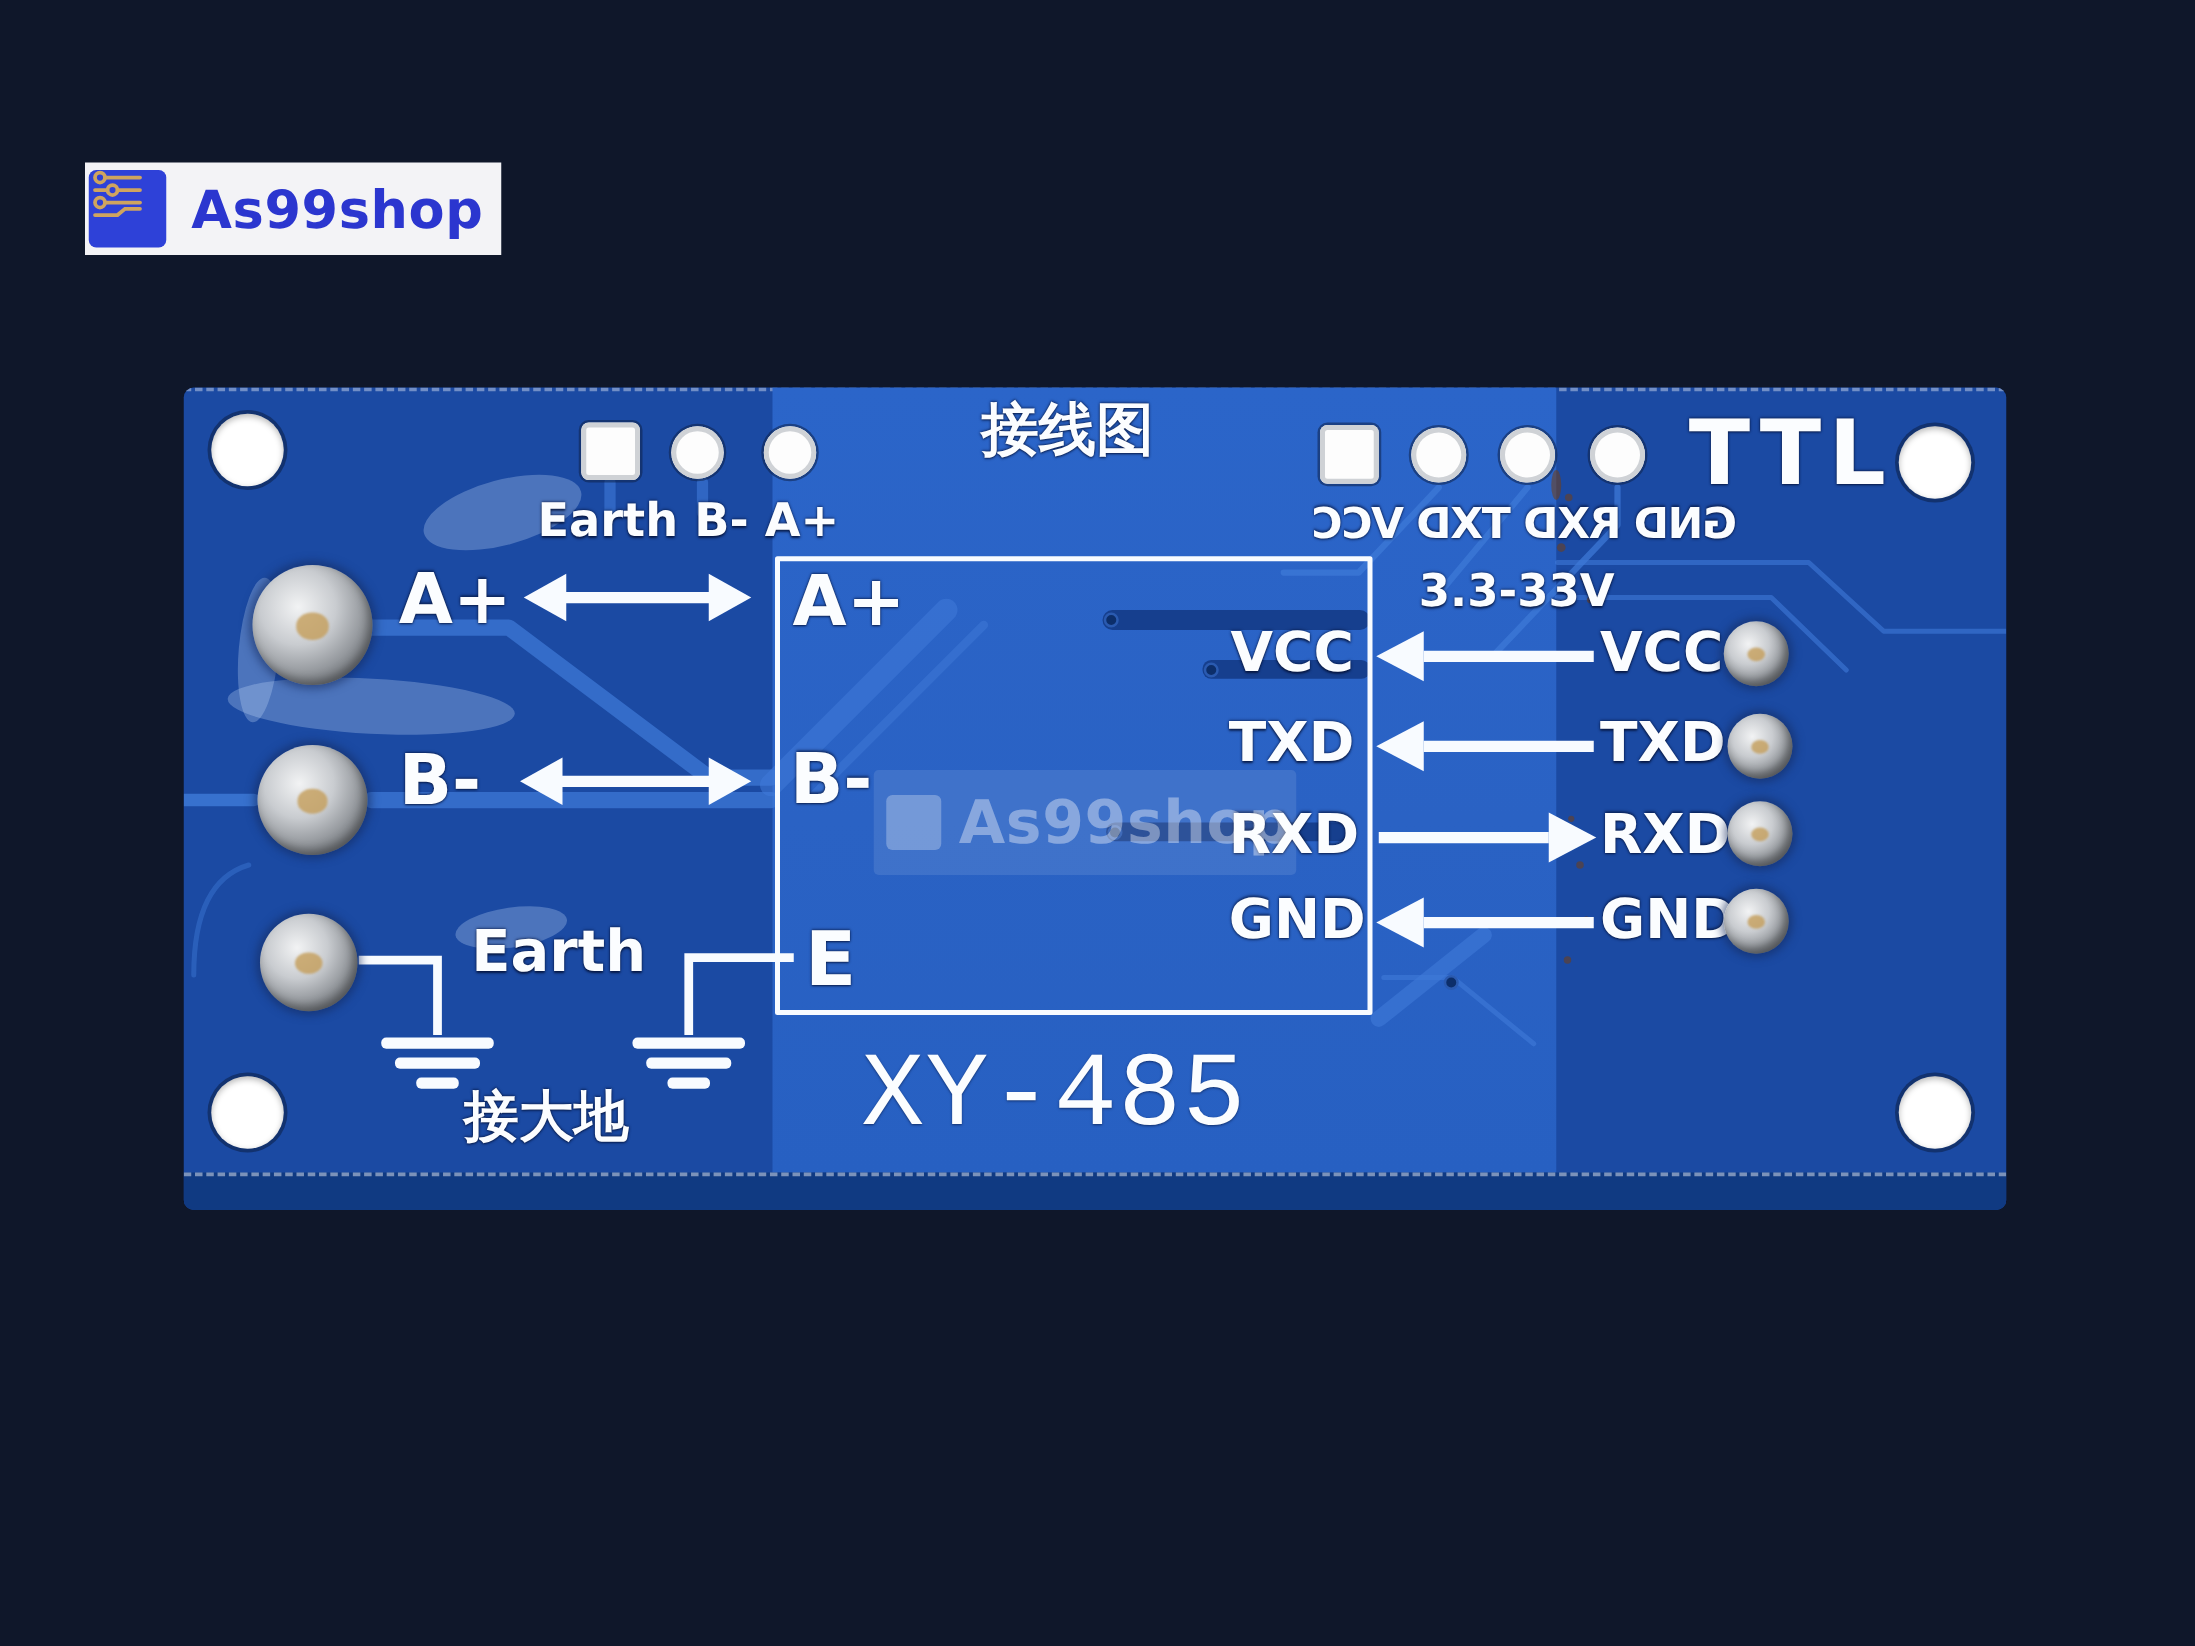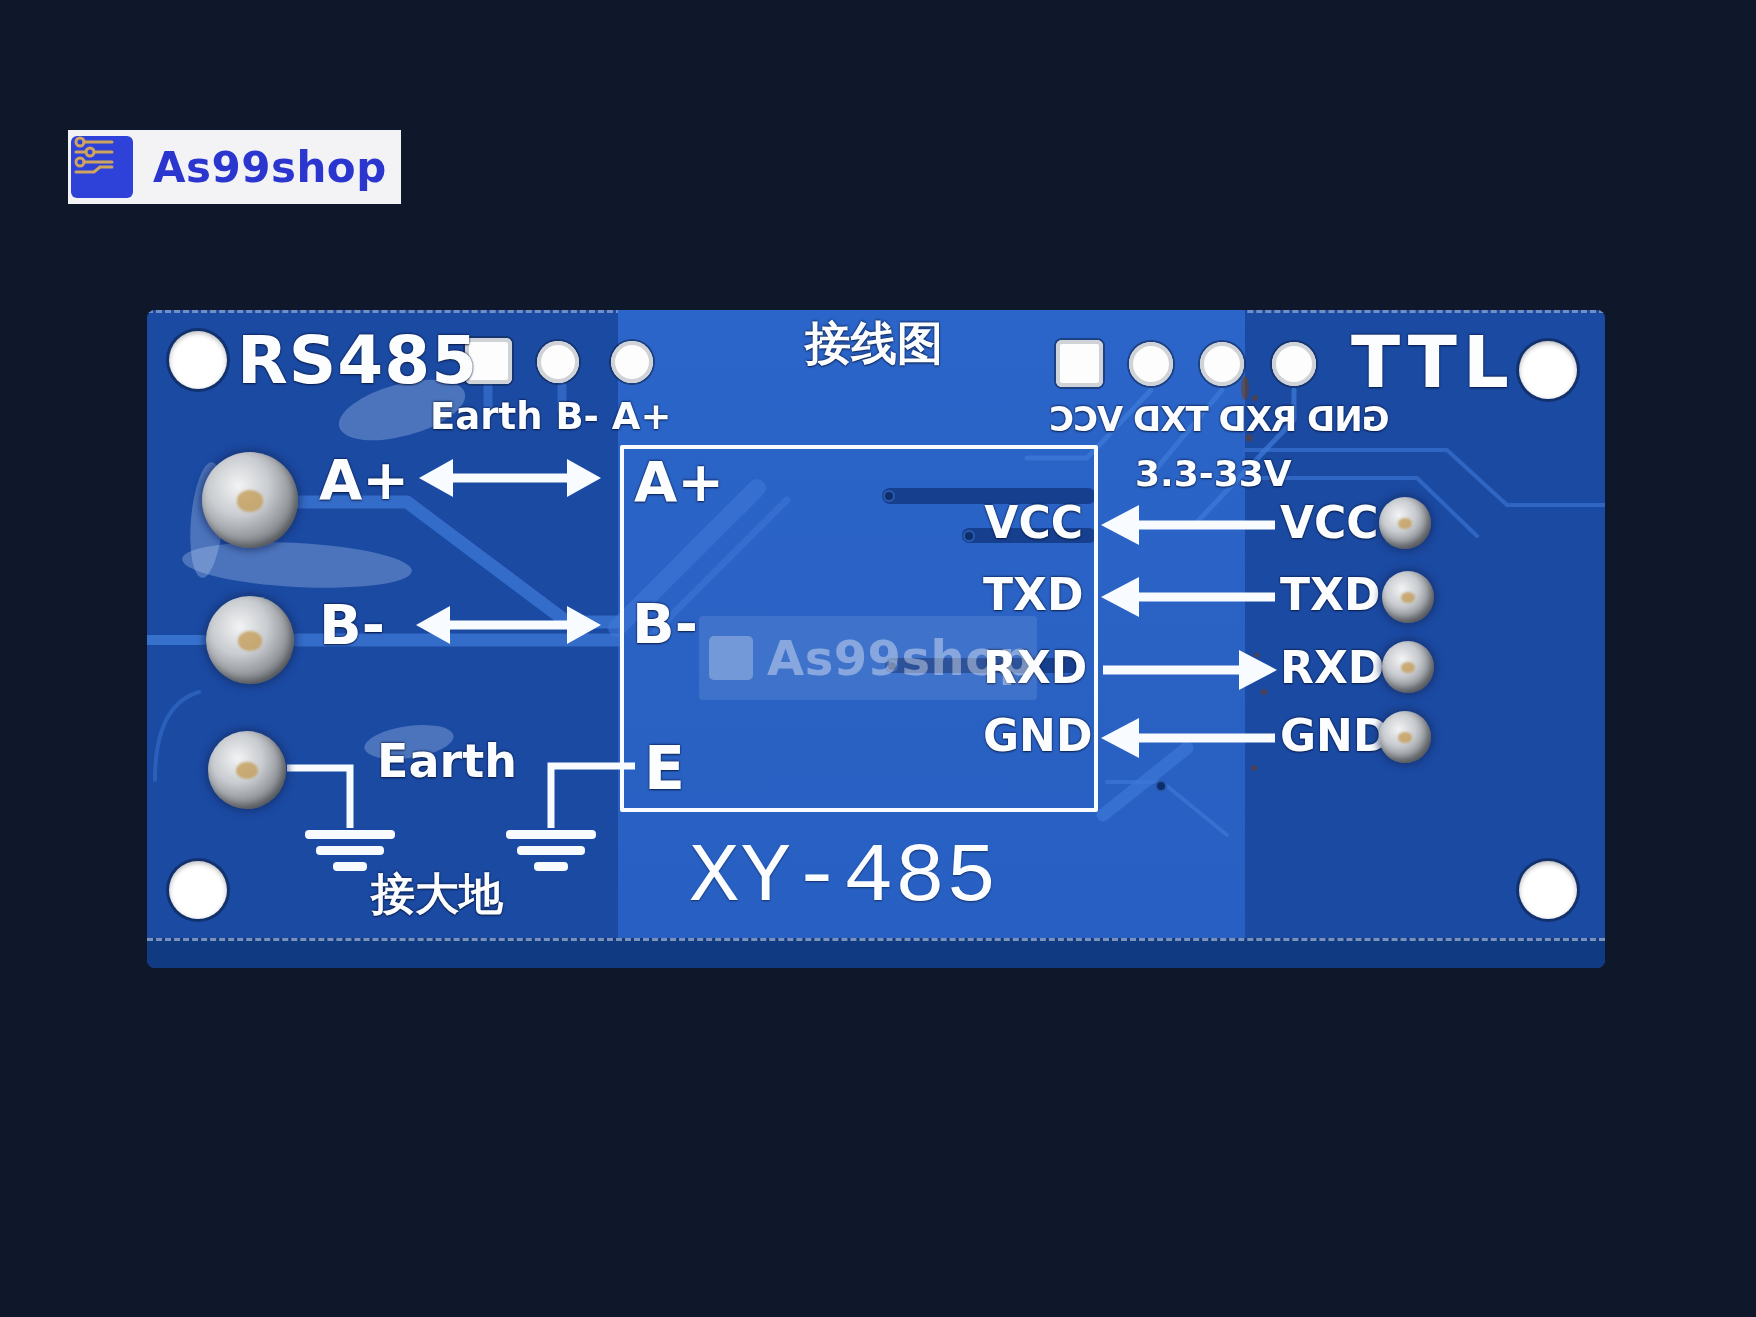--- a/index.html
+++ b/index.html
@@ -21,21 +21,21 @@
   #board-light{position:absolute;left:471px;top:0;width:627px;height:628px;
          background:linear-gradient(180deg,#2b65c9 0%,#2a62c4 55%,#2760c2 100%);}
   #board-bottom-edge{position:absolute;left:0;top:628px;width:100%;height:30px;
          background:#103a82;border-top:3px dashed rgba(255,255,255,.45);}
 
   
   .silk{position:absolute;color:#fbfdff;font-weight:700;line-height:1;white-space:nowrap;
         text-shadow:0 1px 2px rgba(3,15,50,.85),0 -1px 2px rgba(3,15,50,.55);
         font-family:"DejaVu Sans",sans-serif;}
   #lbl-rs485{left:90px;top:18px;font-size:66px;letter-spacing:1px;}
-  #lbl-cn-title{left:638px;top:10px;font-size:46px;margin-left:20px;}
+  #lbl-cn-title{left:638px;top:10px;font-size:46px;}
   #lbl-ttl{left:1204px;top:16px;font-size:72px;letter-spacing:6px;}
   #hdr-left{left:283px;top:88px;font-size:37px;}
   #hdr-right{left:903px;top:92px;font-size:34px;letter-spacing:-1px;transform:scaleX(-1);}
   #lbl-voltage{left:988px;top:146px;font-size:36px;}
   #outer-a{left:172px;top:142px;font-size:56px;}
   #outer-b{left:172px;top:287px;font-size:56px;}
   #outer-earth{left:230px;top:428px;font-size:46px;}
   #inner-a{left:487px;top:144px;font-size:56px;}
   #inner-b{left:485px;top:286px;font-size:56px;}
   #inner-e{left:497px;top:428px;font-size:60px;}
@@ -230,21 +230,20 @@
     <div class="pad square" id="pad-sq-l"></div>
     <div class="pad round" id="pad-l1"></div>
     <div class="pad round" id="pad-l2"></div>
     <div class="pad square" id="pad-sq-r"></div>
     <div class="pad round" id="pad-r1"></div>
     <div class="pad round" id="pad-r2"></div>
     <div class="pad round" id="pad-r3"></div>
 
     <div id="wiring-box"></div>
 
-    <div class="silk" id="lbl-rs485">RS485</div>
     <div class="silk" id="lbl-cn-title">接线图</div>
     <div class="silk" id="lbl-ttl">TTL</div>
     <div class="silk" id="hdr-left">Earth B- A+</div>
     <div class="silk" id="hdr-right">GND RXD TXD VCC</div>
     <div class="silk" id="lbl-voltage">3.3-33V</div>
 
     <div class="silk" id="outer-a">A+</div>
     <div class="silk" id="outer-b">B-</div>
     <div class="silk" id="outer-earth">Earth</div>
     <div class="silk" id="inner-a">A+</div>

